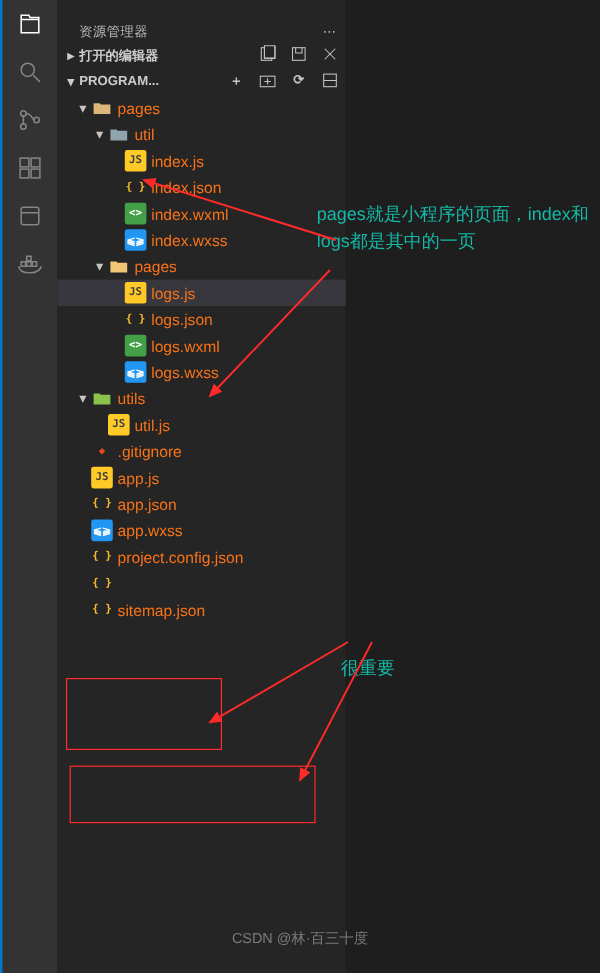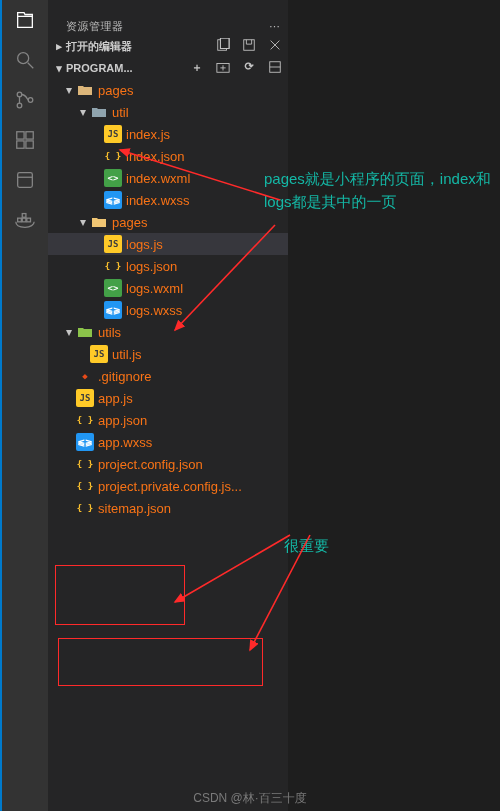--- a/index.html
+++ b/index.html
@@ -29,21 +29,21 @@
   .fi.js { background:#ffca28; color:#3e3e3e; }
   .fi.json { color:#fbc02d; }
   .fi.wxml { background:#43a047; color:#fff; }
   .fi.wxss { background:#2196f3; color:#fff; }
   .fi.eslint { color:#4b32c3; background:#4b32c3; border-radius:50%; width:12px; height:12px; margin-left:3px; margin-right:7px;}
   .fi.git { color:#e64a19; }
   .d1 { padding-left:14px;} .d2{padding-left:28px;} .d3{padding-left:42px;}
   .annot-area { position:absolute; left:260px; top:0; right:0; bottom:0; pointer-events:none; }
   .annot-text { position:absolute; color:#14b8a6; font-size:15px; line-height:1.55;margin-top:44px; }
   .redbox { position:absolute; border:1px solid #ff2a2a; }
-  .footer { position:absolute; bottom:4px; left:0; right:0; text-align:center; font-size:12px; color:#7a7a7a; }
+  .footer { position:absolute; bottom:20px; left:0; right:0; text-align:center; font-size:12px; color:#7a7a7a; }
   svg.arrow { position:absolute; overflow:visible; }
   .ellips{display:inline-block;}
 </style>
 </head>
 <body>
 
 <div class="container">
   <div class="activity-bar">
     <span class="icon active">
         <svg viewBox="0 0 24 24">
@@ -235,34 +235,33 @@
           <span class="label">app.wxss</span>
         </div>
       <div class="row d1">
           <span class="twisty"></span>
           <span class="fi json">{ }</span>
           <span class="label">project.config.json</span>
         </div>
       <div class="row d1">
           <span class="twisty"></span>
           <span class="fi json">{ }</span>
-          <span class="label">project.private.config.js...</span>
         </div>
       <div class="row d1">
           <span class="twisty"></span>
           <span class="fi json">{ }</span>
           <span class="label">sitemap.json</span>
         </div>
     </div>
   </div>
 </div>
 
 <div class="annot-area">
   <div class="annot-text" style="top:123px;left:4px;right:6px;">pages就是小程序的页面，index和logs都是其中的一页</div>
-  <div class="annot-text" style="top:490px;left:24px;text-align:right;">很重要</div>
+  <div class="annot-text" style="top:502px;left:24px;text-align:right;">很重要</div>
 </div>
 
 <div class="redbox" style="left:55px; top:565px; width:130px; height:60px;"></div>
 <div class="redbox" style="left:58px; top:638px; width:205px; height:48px;"></div>
 
 <svg class="arrow" style="left:0;top:0;" width="500" height="811">
   <defs>
       <marker id="ah" markerWidth="8" markerHeight="8" refX="6" refY="3" orient="auto">
         <path d="M0,0 L7,3 L0,6 z" fill="#ff2a2a"></path>
       </marker>

